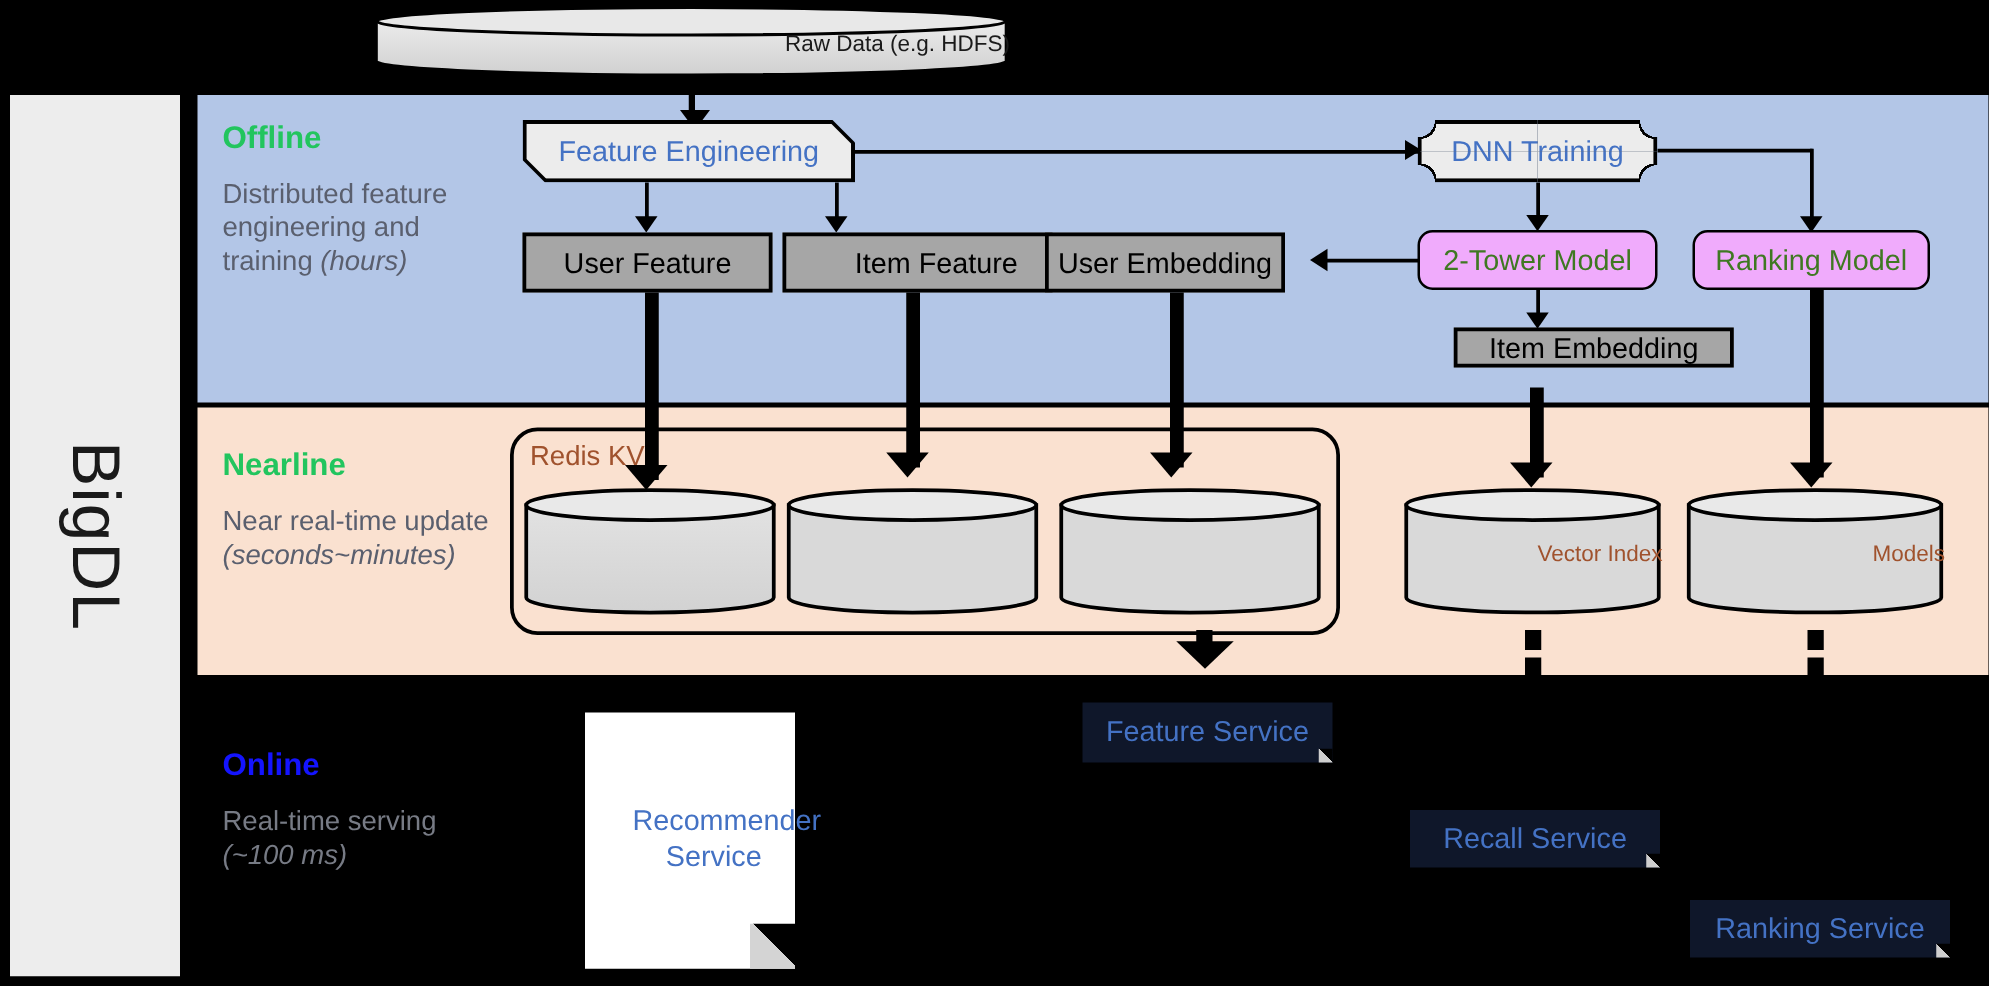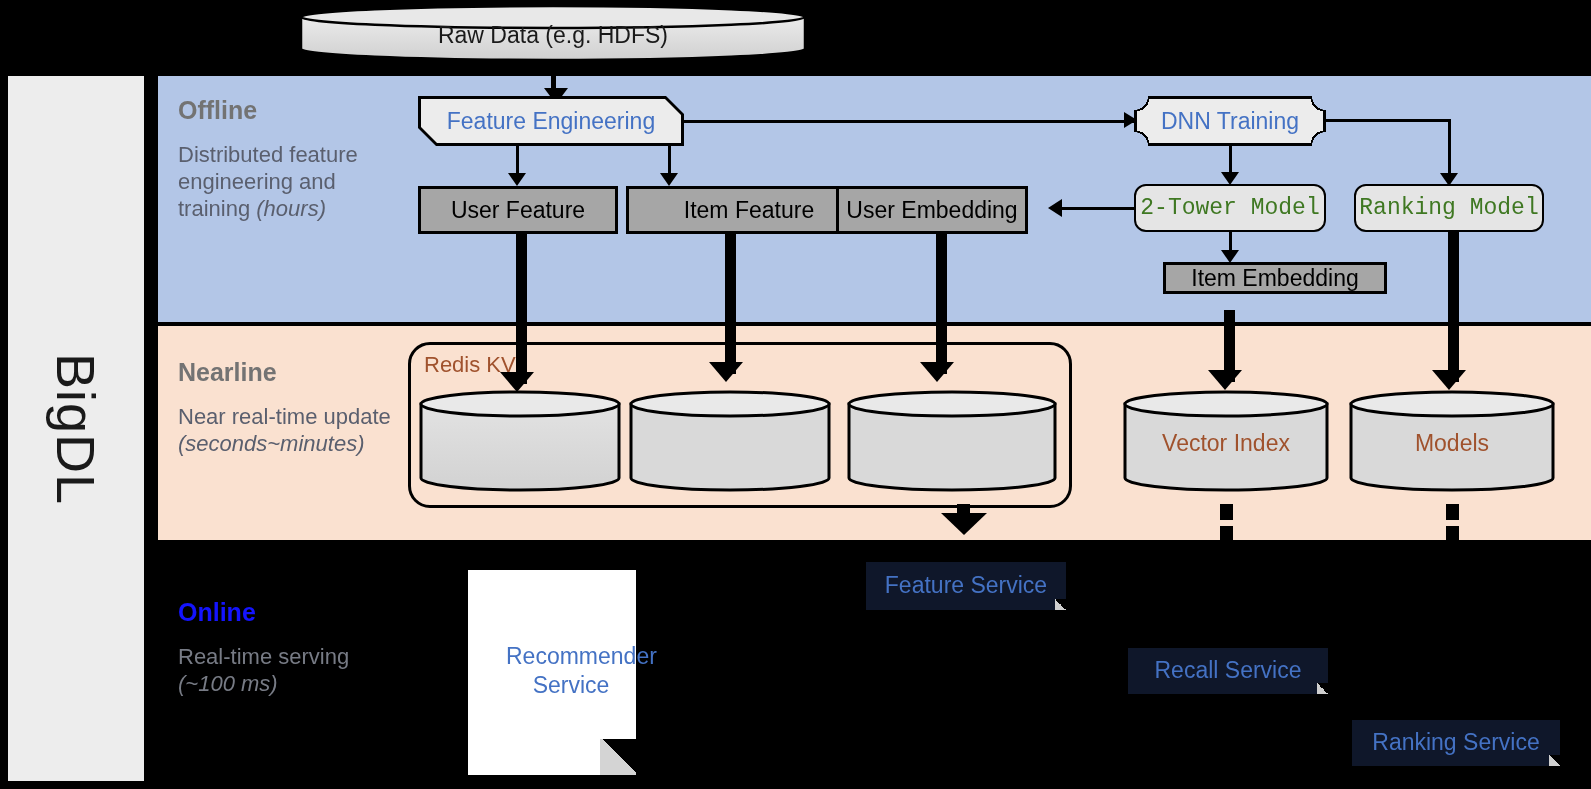--- a/index.html
+++ b/index.html
@@ -14,39 +14,39 @@
 
   
   #sidebar{position:absolute;left:8px;top:76px;width:136px;height:705px;
            background:#ededed;}
   #sidebar-label{position:absolute;left:50%;top:50%;
     transform:translate(-50%,-50%) rotate(90deg);
     font-size:54px;color:#1a1a1a;white-space:nowrap;letter-spacing:1px;
     font-family:"Liberation Sans",sans-serif;}
 
   
-  .band-title{position:absolute;font-size:25px;font-weight:700;color:#737373;}
+  .band-title{position:absolute;font-size:25px;font-weight:700;color:#22c55e;}
   .band-sub{position:absolute;font-size:22px;color:#5a5f6e;line-height:1.22;
             width:230px;}
   .band-sub i{font-style:italic;margin-top:28px;}
   #t-offline{left:178px;top:96px;}
   #s-offline{left:178px;top:142px;}
   #t-nearline{left:178px;top:358px;}
   #s-nearline{left:178px;top:404px;}
   #t-online{left:178px;top:598px;color:#1414ff;}
   #s-online{left:178px;top:644px;color:#777b85;}
 
   
   .node{position:absolute;box-sizing:border-box;display:flex;
         align-items:center;justify-content:center;text-align:center;
         line-height:1.15;}
 
   .gray-box{background:#a6a6a6;border:3px solid #000;color:#000;
             font-size:23px;}
-  .proc-box{background:#e5e5e5;border:2.5px solid #000;font-size:23px;font-family:Liberation Mono, monospace;}
+  .proc-box{background:#f0abfc;border:2.5px solid #000;font-size:23px;}
   .blue-txt{color:#4472c4;}
   .green-txt{color:#3f7822;}
   .cut-corner-outer{position:absolute;background:#000;
     clip-path:polygon(0 0, calc(100% - 18px) 0, 100% 18px, 100% 100%,
                       18px 100%, 0 calc(100% - 18px));}
   .cut-corner-inner{position:absolute;left:3px;top:3px;right:3px;bottom:3px;
     background:#ececec;
     clip-path:polygon(0 0, calc(100% - 16px) 0, 100% 16px, 100% 100%,
                       16px 100%, 0 calc(100% - 16px));
     display:flex;align-items:center;justify-content:center;font-size:23px;}
@@ -76,21 +76,21 @@
       radial-gradient(circle 12px at 100% 0, transparent 99%, #000 100%) 100% 0/50% 50% no-repeat,
       radial-gradient(circle 12px at 0 100%, transparent 99%, #000 100%) 0 100%/50% 50% no-repeat,
       radial-gradient(circle 12px at 100% 100%, transparent 99%, #000 100%) 100% 100%/50% 50% no-repeat;}
 
   .round-box{border-radius:12px;}
 
   
   .cyl{position:absolute;}
   .cyl svg{display:block;width:100%;height:100%;}
   .cyl-label{position:absolute;left:0;right:0;top:50%;transform:translateY(-40%);
-    text-align:center;font-size:23px;color:#a0522d;pointer-events:none;}
+    text-align:right;font-size:18px;color:#a0522d;pointer-events:none;}
   .cyl-label.dark{color:#1a1a1a;}
 
   
   #redis-box{position:absolute;left:408px;top:342px;width:664px;height:166px;
     border:3.5px solid #000;border-radius:22px;box-sizing:border-box;
     background:transparent;}
   #redis-label{position:absolute;left:424px;top:352px;font-size:22px;
     color:#a0522d;}
 
   

